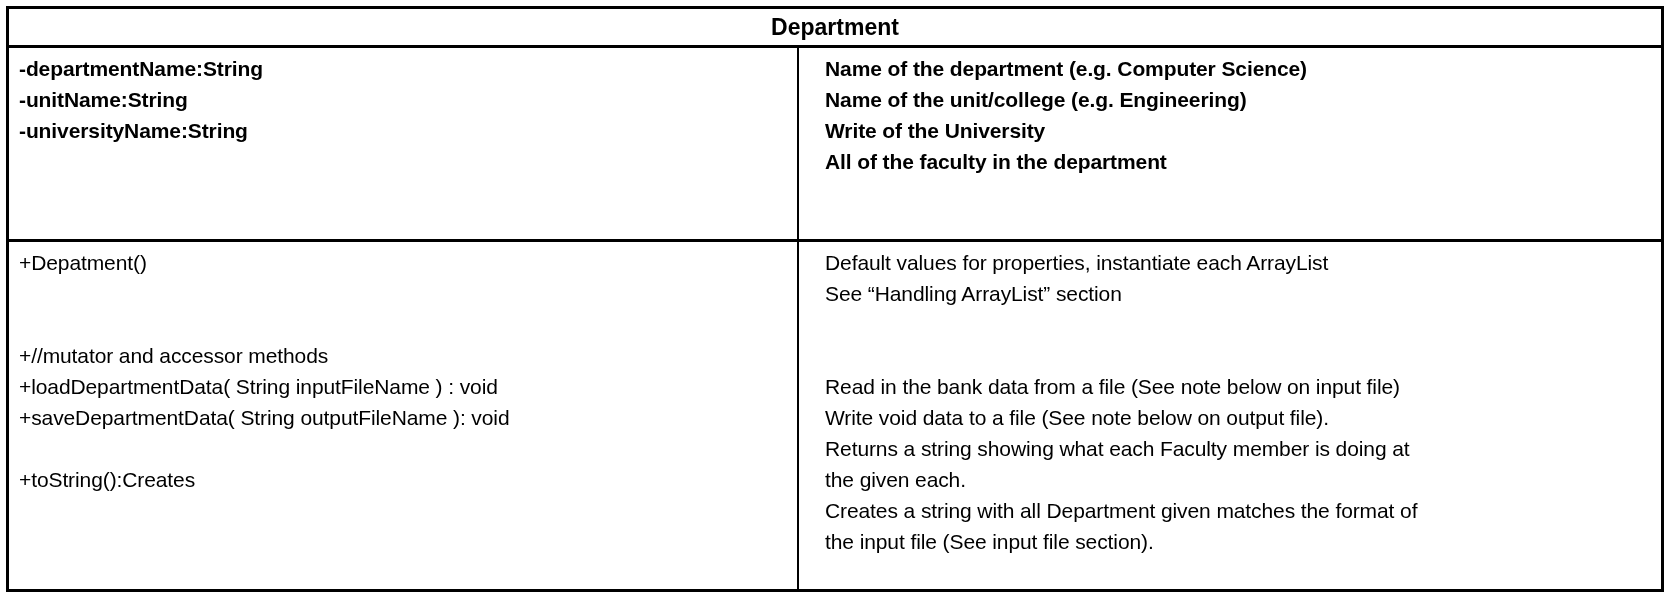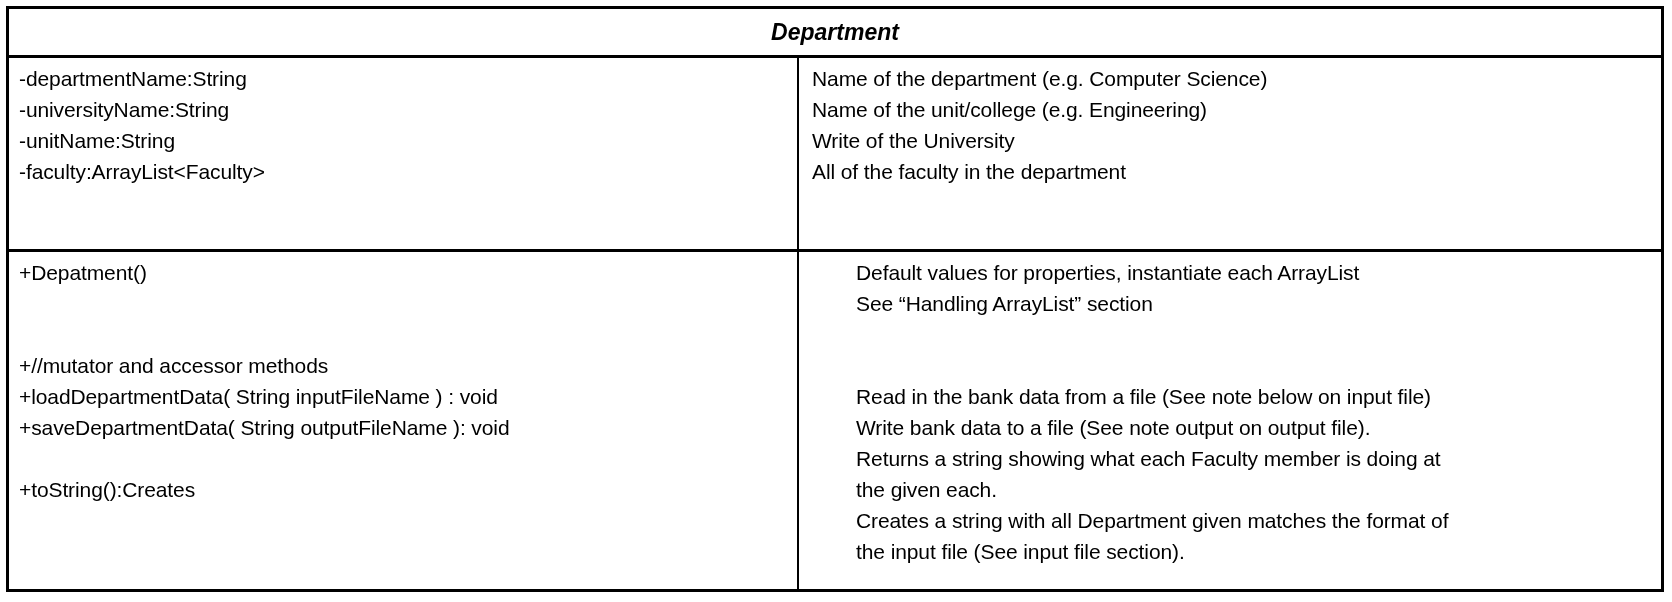--- a/index.html
+++ b/index.html
@@ -30,62 +30,61 @@
     box-sizing: border-box;
     border: 3px solid #000000;
     background: #ffffff;
     display: flex;
     flex-direction: column;
   }
 
   
   .uml-title-row {
     flex: 0 0 auto;
-    height: 49px;
+    height: 39px;
     box-sizing: border-box;
     border-bottom: 3px solid #000000;
     display: flex;
     align-items: center;
     justify-content: center;
-    font-style: italic;
   }
   .uml-title {
     font-size: 23px;
     font-weight: bold;
     letter-spacing: 0px;
     line-height: 1;
   }
 
   
   .compartment {
     display: flex;
     flex-direction: row;
     box-sizing: border-box;
     flex: 0 0 auto;
   }
   .compartment.attributes {
     height: 194px;
     border-bottom: 3px solid #000000;
+    font-weight: bold;
   }
   .compartment.methods {
     flex: 1 1 auto;
-    gap: 44px;
   }
 
   .col-left {
     box-sizing: border-box;
     width: 790px;
     flex: 0 0 790px;
     border-right: 2px solid #000000;
     padding: 5px 0 0 10px;
   }
   .col-right {
     box-sizing: border-box;
     flex: 1 1 auto;
-    padding: 5px 0 0 13px;
+    padding: 5px 0 0 26px;
     overflow: visible;
     white-space: nowrap;
   }
 
   .line {
     font-size: 21px;
     line-height: 31px;
     height: 31px;
     white-space: nowrap;
     letter-spacing: -0.1px;
@@ -101,23 +100,22 @@
 
   <div class="uml-class">
 
     <div class="uml-title-row">
       <div class="uml-title">Department</div>
     </div>
 
     <div class="compartment attributes">
       <div class="col-left">
         <div class="line">-departmentName:String</div>
+        <div class="line">-unitName:String</div>
         <div class="line">-universityName:String</div>
-        <div class="line">-unitName:String</div>
-        <div class="line">-faculty:ArrayList&lt;Faculty&gt;</div>
         <div class="line blank"></div>
       </div>
       <div class="col-right">
         <div class="line">Name of the department (e.g. Computer Science)</div>
         <div class="line">Name of the unit/college (e.g. Engineering)</div>
         <div class="line">Write of the University</div>
         <div class="line">All of the faculty in the department</div>
         <div class="line blank"></div>
       </div>
     </div>
@@ -133,21 +131,21 @@
         <div class="line blank"></div>
         <div class="line">+toString():Creates</div>
         <div class="line blank"></div>
       </div>
       <div class="col-right">
         <div class="line">Default values for properties, instantiate each ArrayList</div>
         <div class="line">See “Handling ArrayList” section</div>
         <div class="line blank"></div>
         <div class="line blank"></div>
         <div class="line">Read in the bank data from a file (See note below on input file)</div>
-        <div class="line">Write bank data to a file (See note output on output file).</div>
+        <div class="line">Write void data to a file (See note below on output file).</div>
         <div class="line">Returns a string showing what each Faculty member is doing at</div>
         <div class="line">the given each.</div>
         <div class="line">Creates a string with all Department given matches the format of</div>
         <div class="line">the input file (See input file section).</div>
       </div>
     </div>
 
   </div>
 </div>
 

